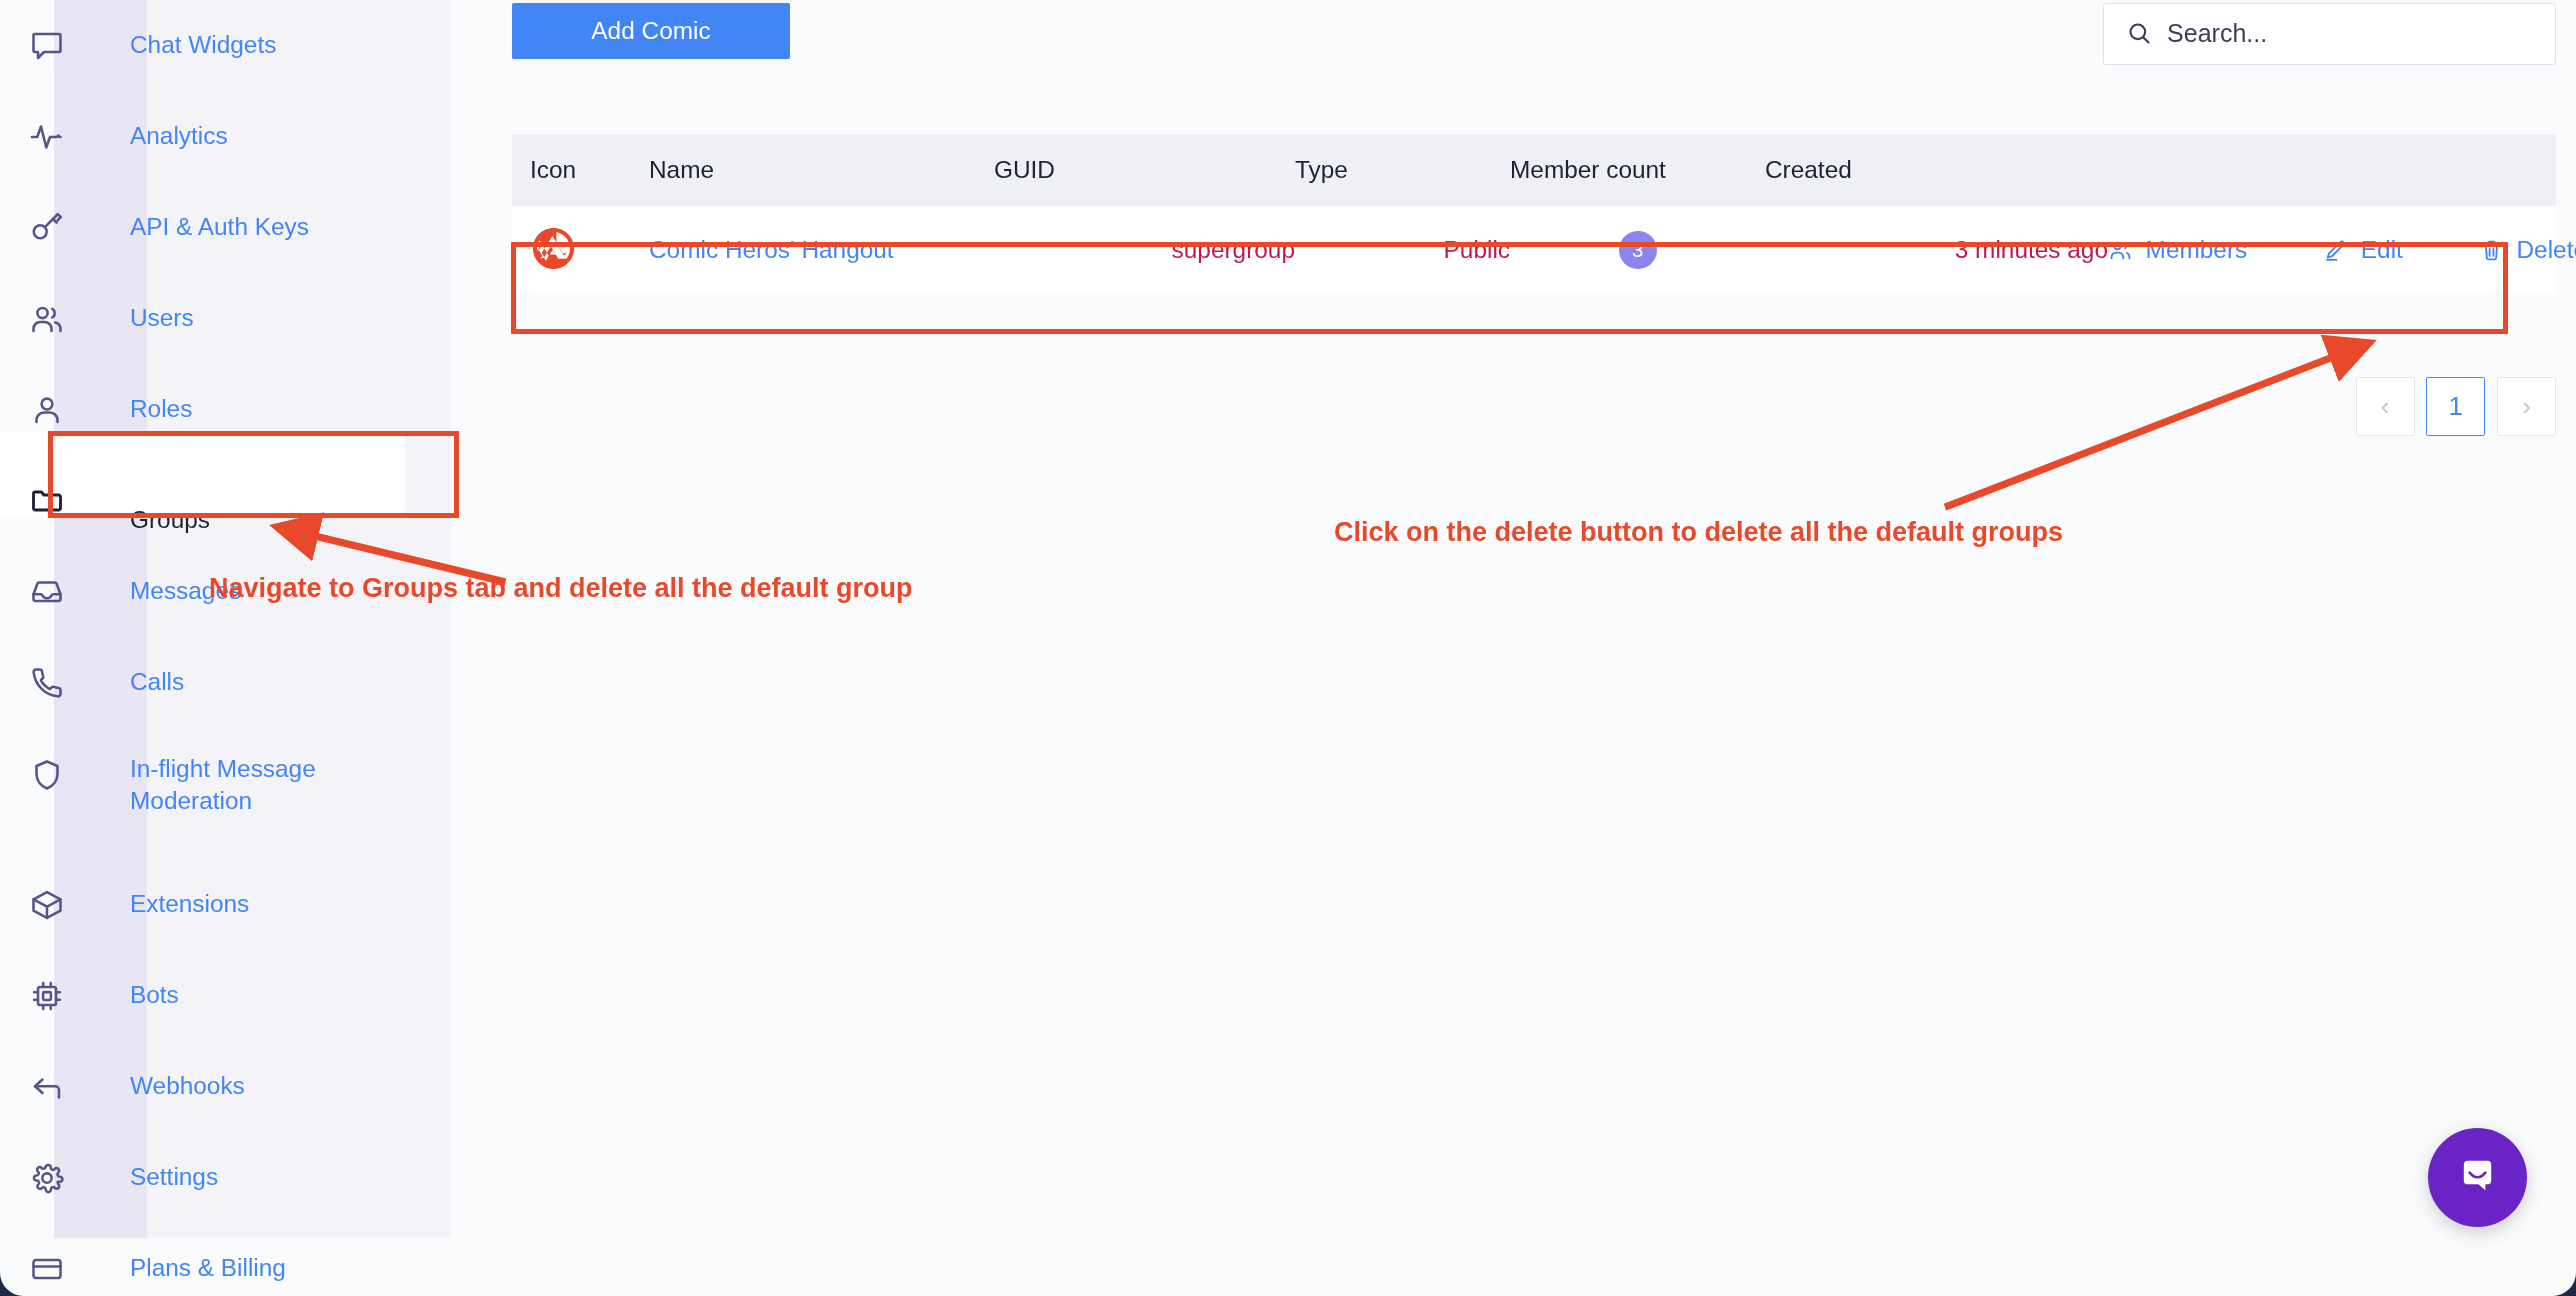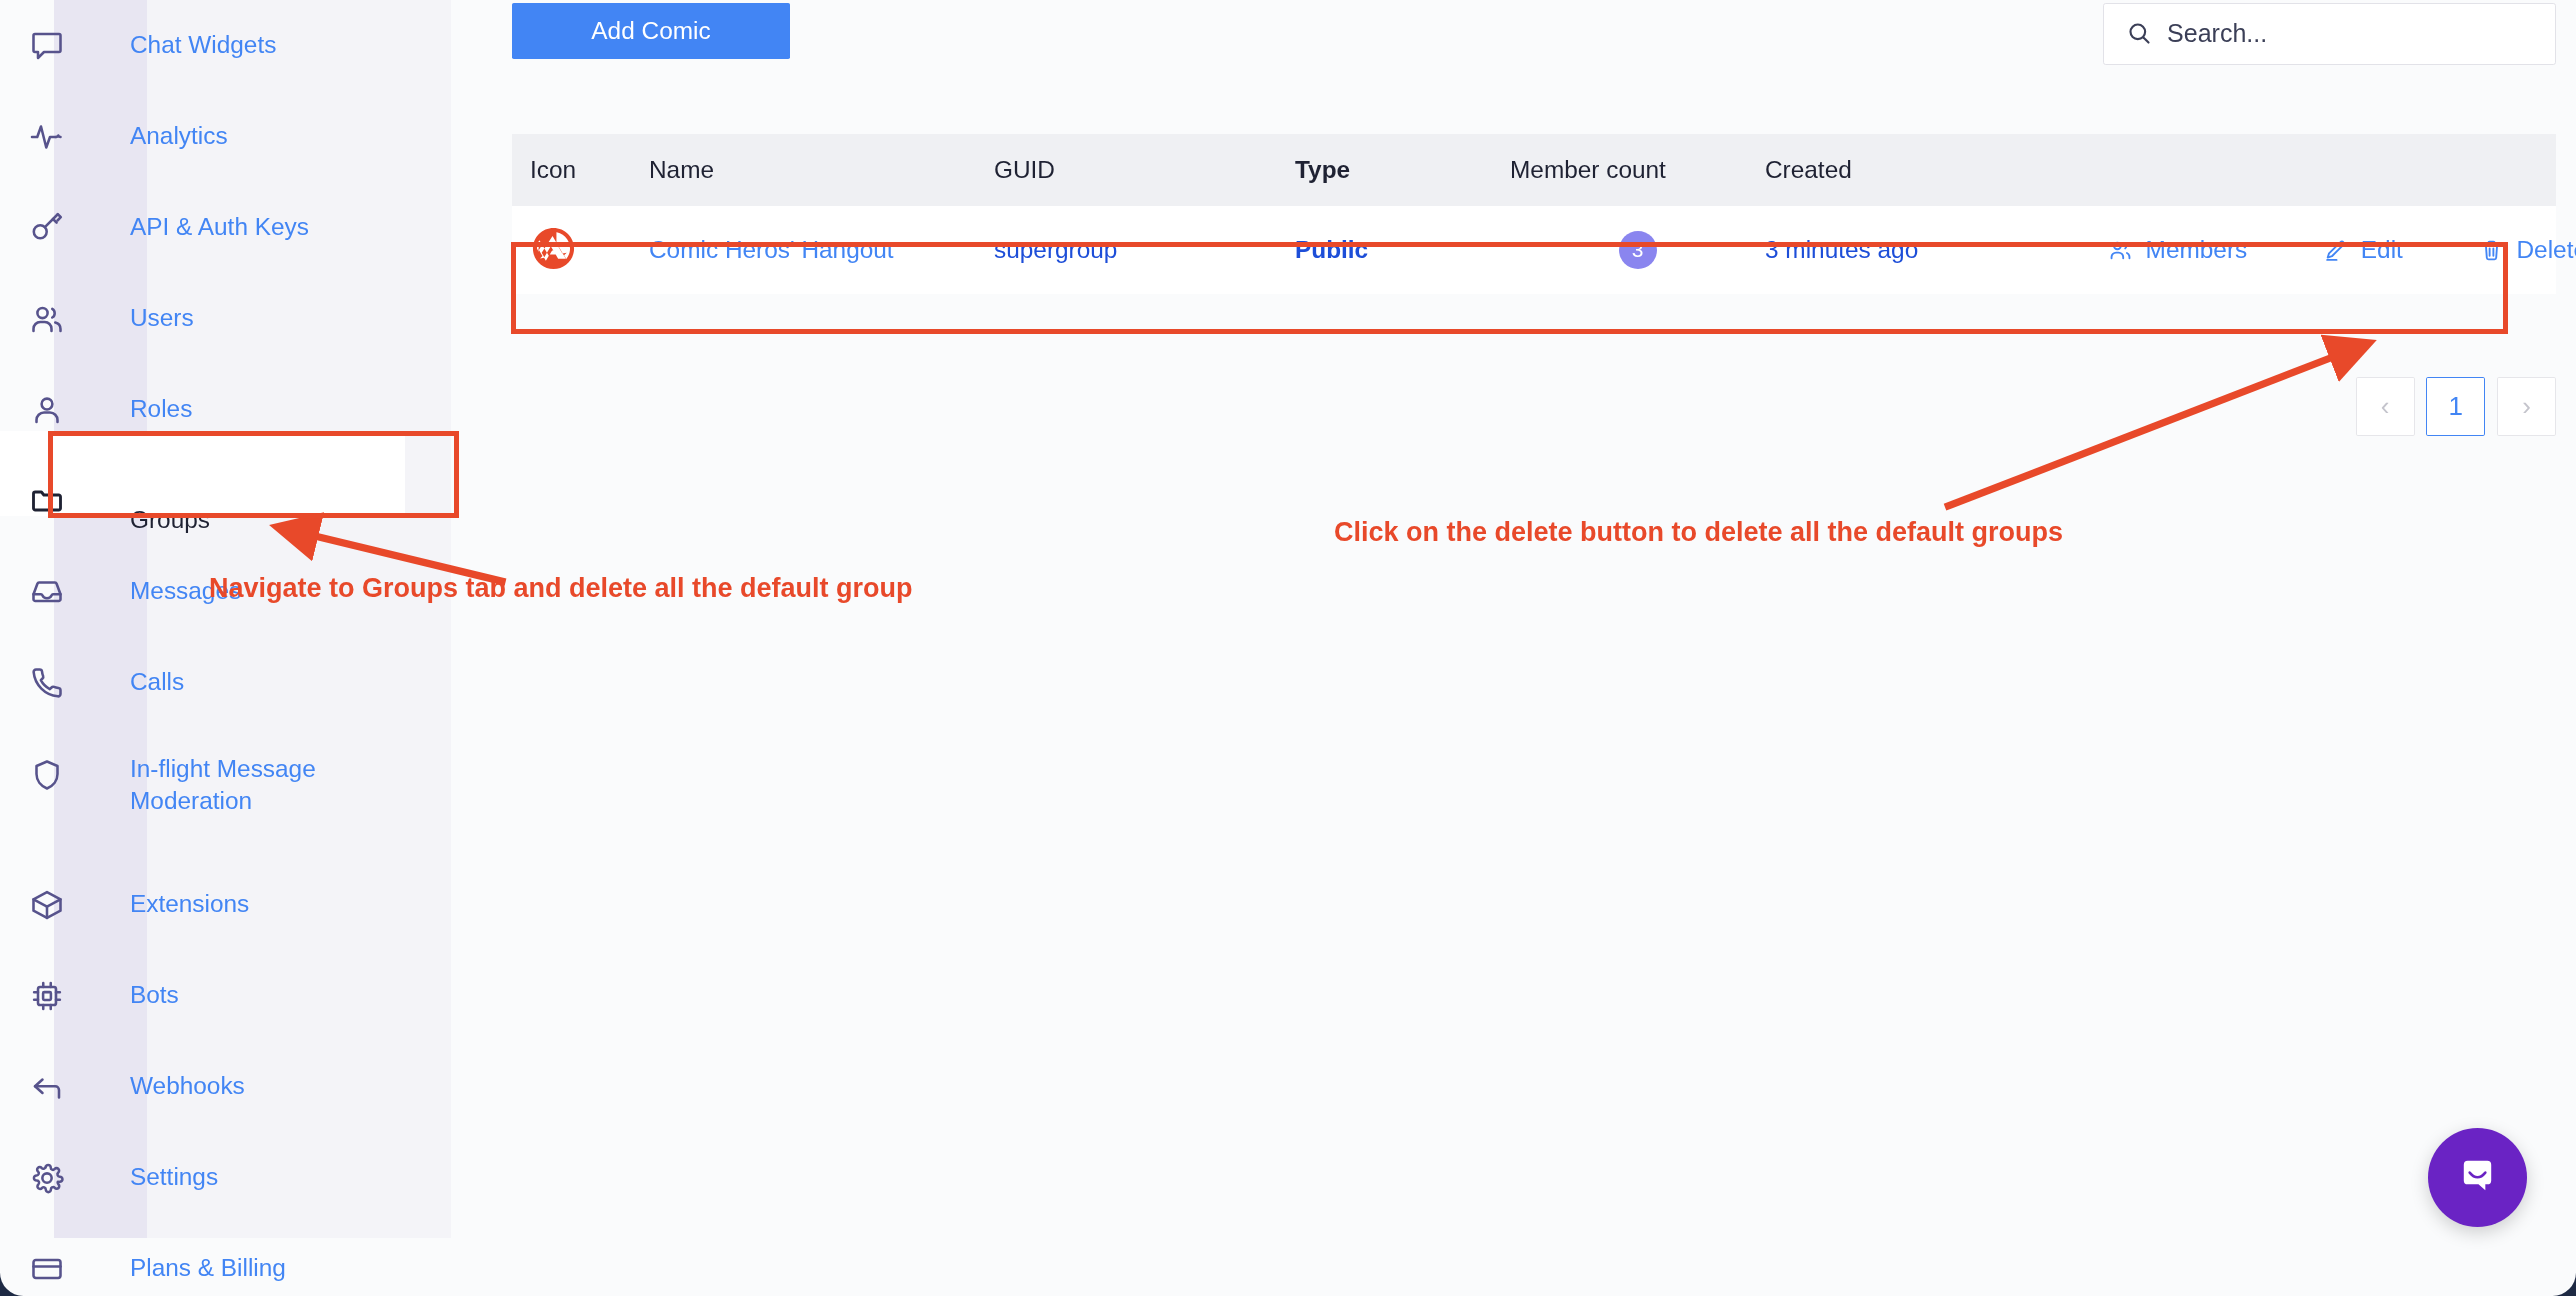--- a/index.html
+++ b/index.html
@@ -129,27 +129,27 @@
     height: 72px;
     background: #eff0f3;
   }
   #tbody-row {
     height: 88px;
     background: #ffffff;
   }
   .c-icon   { width: 137px; padding-left: 18px; flex: none; }
   .c-name   { width: 345px; flex: none; }
   .c-guid   { width: 301px; flex: none; }
-  .c-type   { width: 215px; flex: none; font-weight: bold; }
+  .c-type   { width: 215px; flex: none; }
   .c-count  { width: 255px; flex: none; text-align: center; }
   .c-created{ width: 343px; flex: none; }
   .c-actions{ flex: 1; display: flex; align-items: center; justify-content: flex-end; padding-right: 27px; gap: 76px; }
 
   .th { font-size: 24.4px; color: #1f2233; }
-  .td { font-size: 24.4px; color: #1d4ed8; }
+  .td { font-size: 24.4px; color: #be185d; text-align: right; }
   .td-link { font-size: 24.4px; color: #4285f4; text-decoration: none; }
   .badge {
     display: inline-flex;
     align-items: center; justify-content: center;
     width: 38px; height: 38px;
     border-radius: 50%;
     background: #8a85ef;
     color: #fff;
     font-size: 21px;
   }

